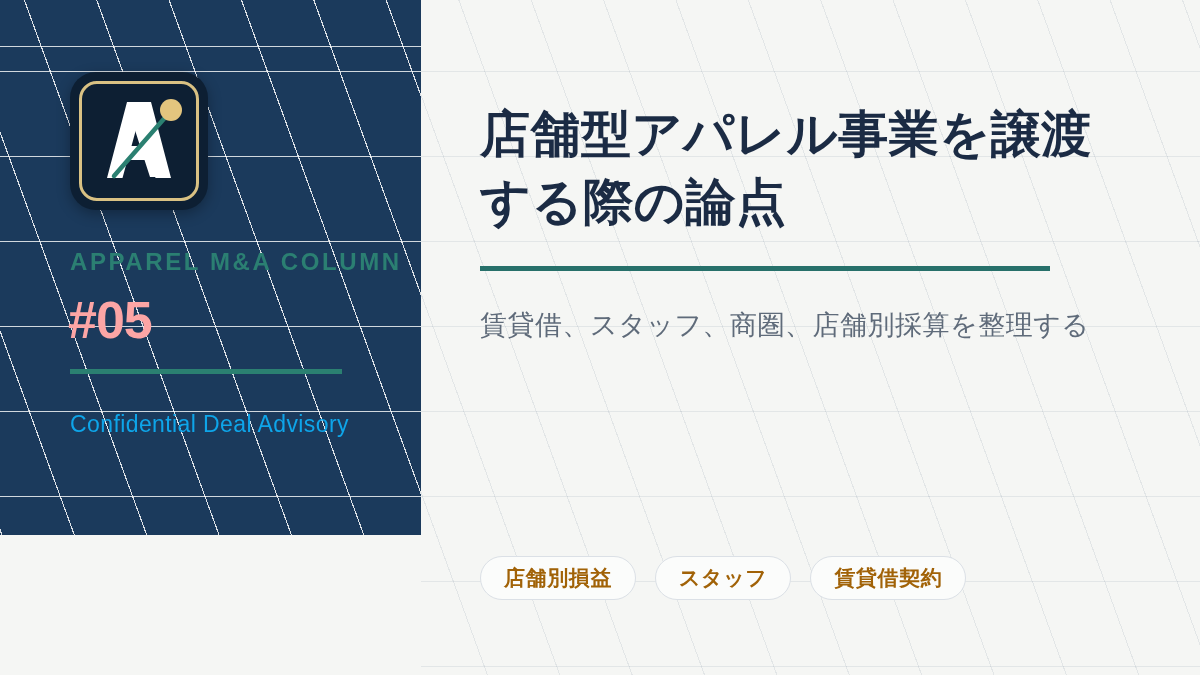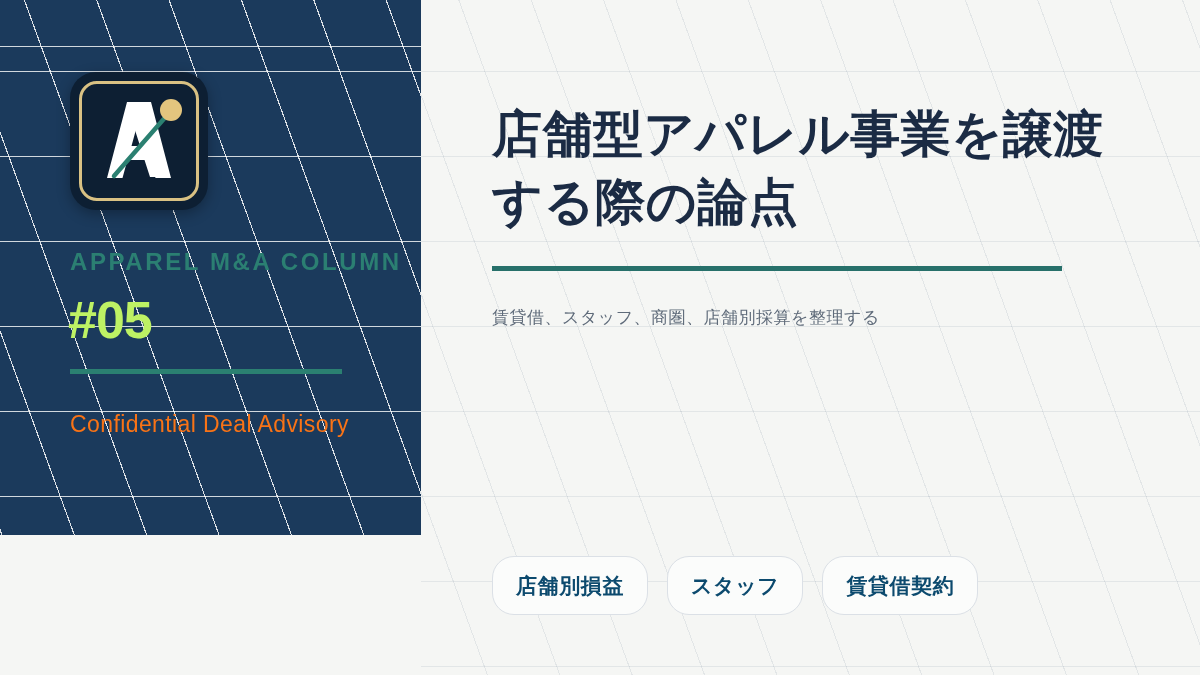--- a/index.html
+++ b/index.html
@@ -85,39 +85,39 @@
     white-space:nowrap;
   }
 
   
   .issue-no {
     position:absolute;
     left:68px; top:294px;
     font-size:52px;
     font-weight:bold;
     letter-spacing:-1px;
-    color:#bef264;
+    color:#fca5a5;
     line-height:1;
   }
 
   
   .left-rule {
     position:absolute;
     left:70px; top:369px;
     width:272px; height:5px;
     background:#2b8071;
     z-index:3;
   }
 
   
   .left-caption {
     position:absolute;
     left:70px; top:411px;
     font-size:23px;
-    color:#f97316;
+    color:#0ea5e9;
     letter-spacing:0.4px;
     white-space:nowrap;
   }
 
   
   .right-panel {
     position:relative;
     flex:1 1 auto;
     height:675px;
     background:#f5f6f4;
@@ -145,21 +145,20 @@
         rgba(27,58,92,0) 1px,
         rgba(27,58,92,0) 68px);
     pointer-events:none;
   }
 
   .right-content {
     position:relative;
     z-index:3;
     height:100%;
     padding:0 28px 0 59px;
-    margin-left:12px;
   }
 
   .title {
     position:absolute;
     left:59px; top:100px;
     width:620px;
     font-size:50px;
     font-weight:bold;
     line-height:1.36;
     letter-spacing:0.5px;
@@ -170,45 +169,45 @@
     position:absolute;
     left:59px; top:266px;
     width:570px; height:5px;
     background:#27706a;
   }
 
   .subtitle {
     position:absolute;
     left:59px; top:305px;
     width:640px;
-    font-size:17px;
+    font-size:27px;
     line-height:1.5;
     letter-spacing:0.5px;
     color:#5f6b7a;
   }
 
   .tag-row {
     position:absolute;
     left:59px; top:556px;
     display:flex;
     gap:19px;
   }
   .tag {
     display:inline-flex;
     align-items:center;
     justify-content:center;
-    height:59px;
+    height:44px;
     padding:0 23px;
     border:1.6px solid #dbe0e6;
     border-radius:22px;
     background:#fbfcfb;
     font-size:21px;
     font-weight:bold;
     letter-spacing:0.6px;
-    color:#0c4a6e;
+    color:#a16207;
     white-space:nowrap;
   }
 </style>
 </head>
 <body>
 
 <div class="card">
 
   <div class="left-panel">
 

